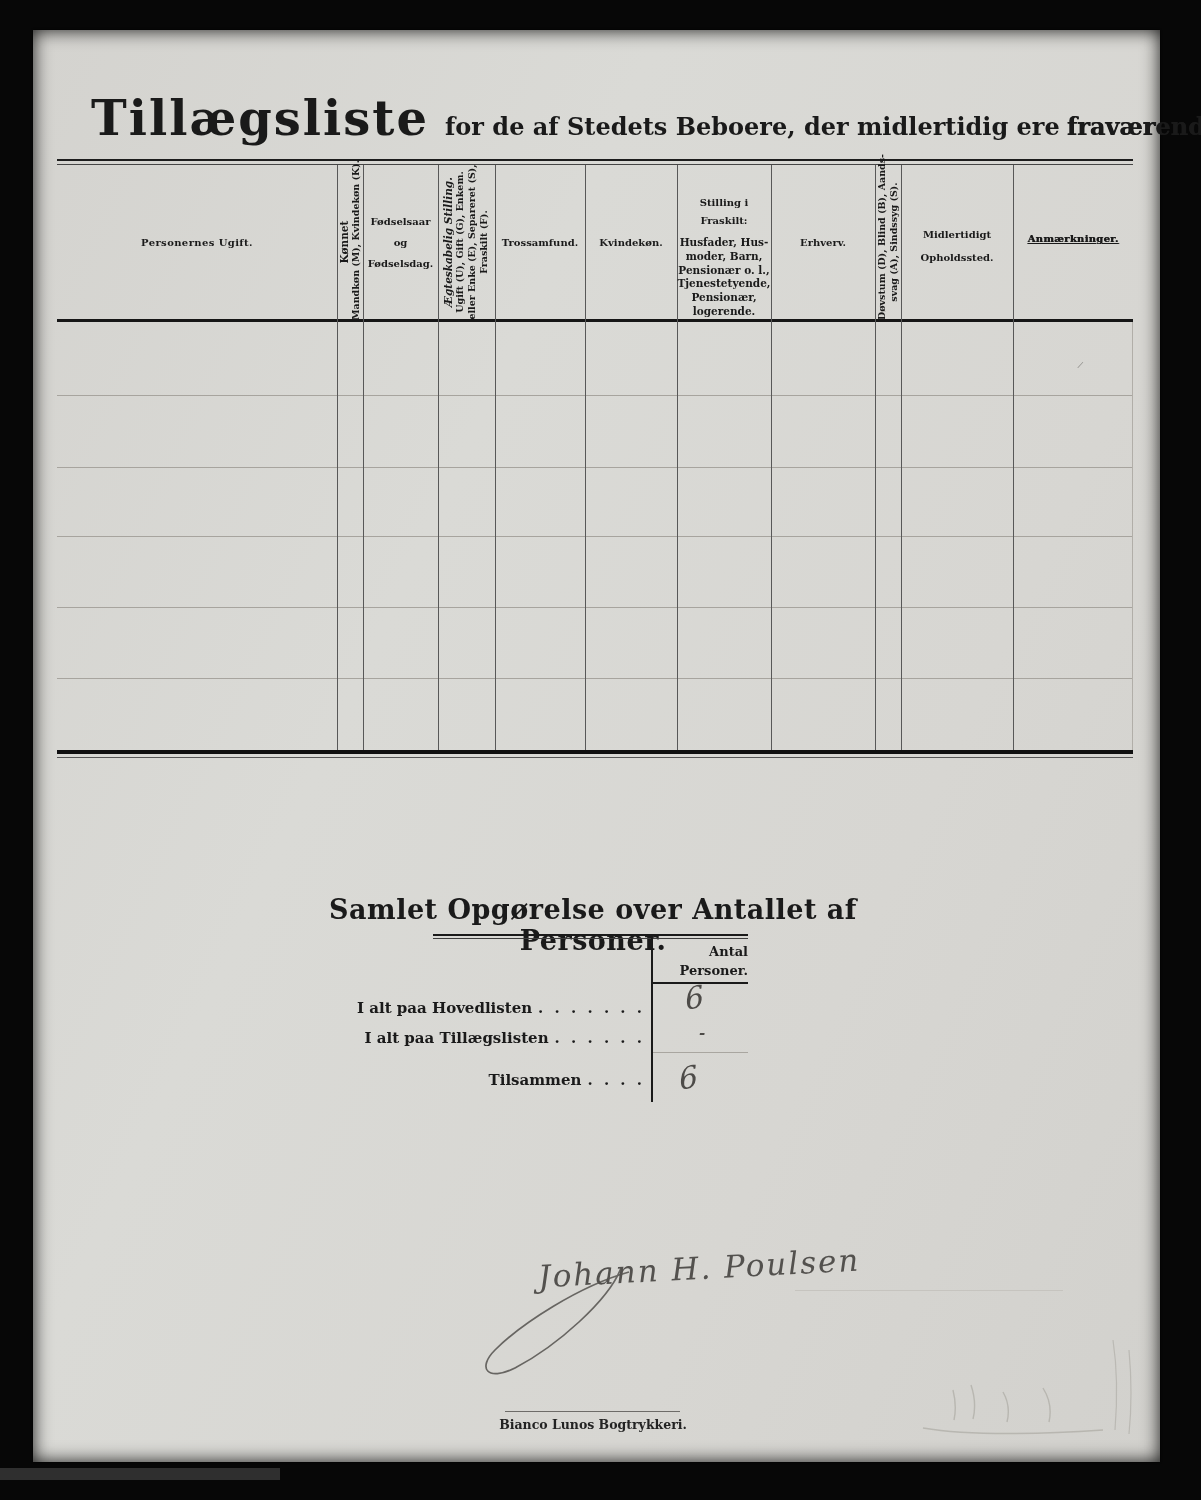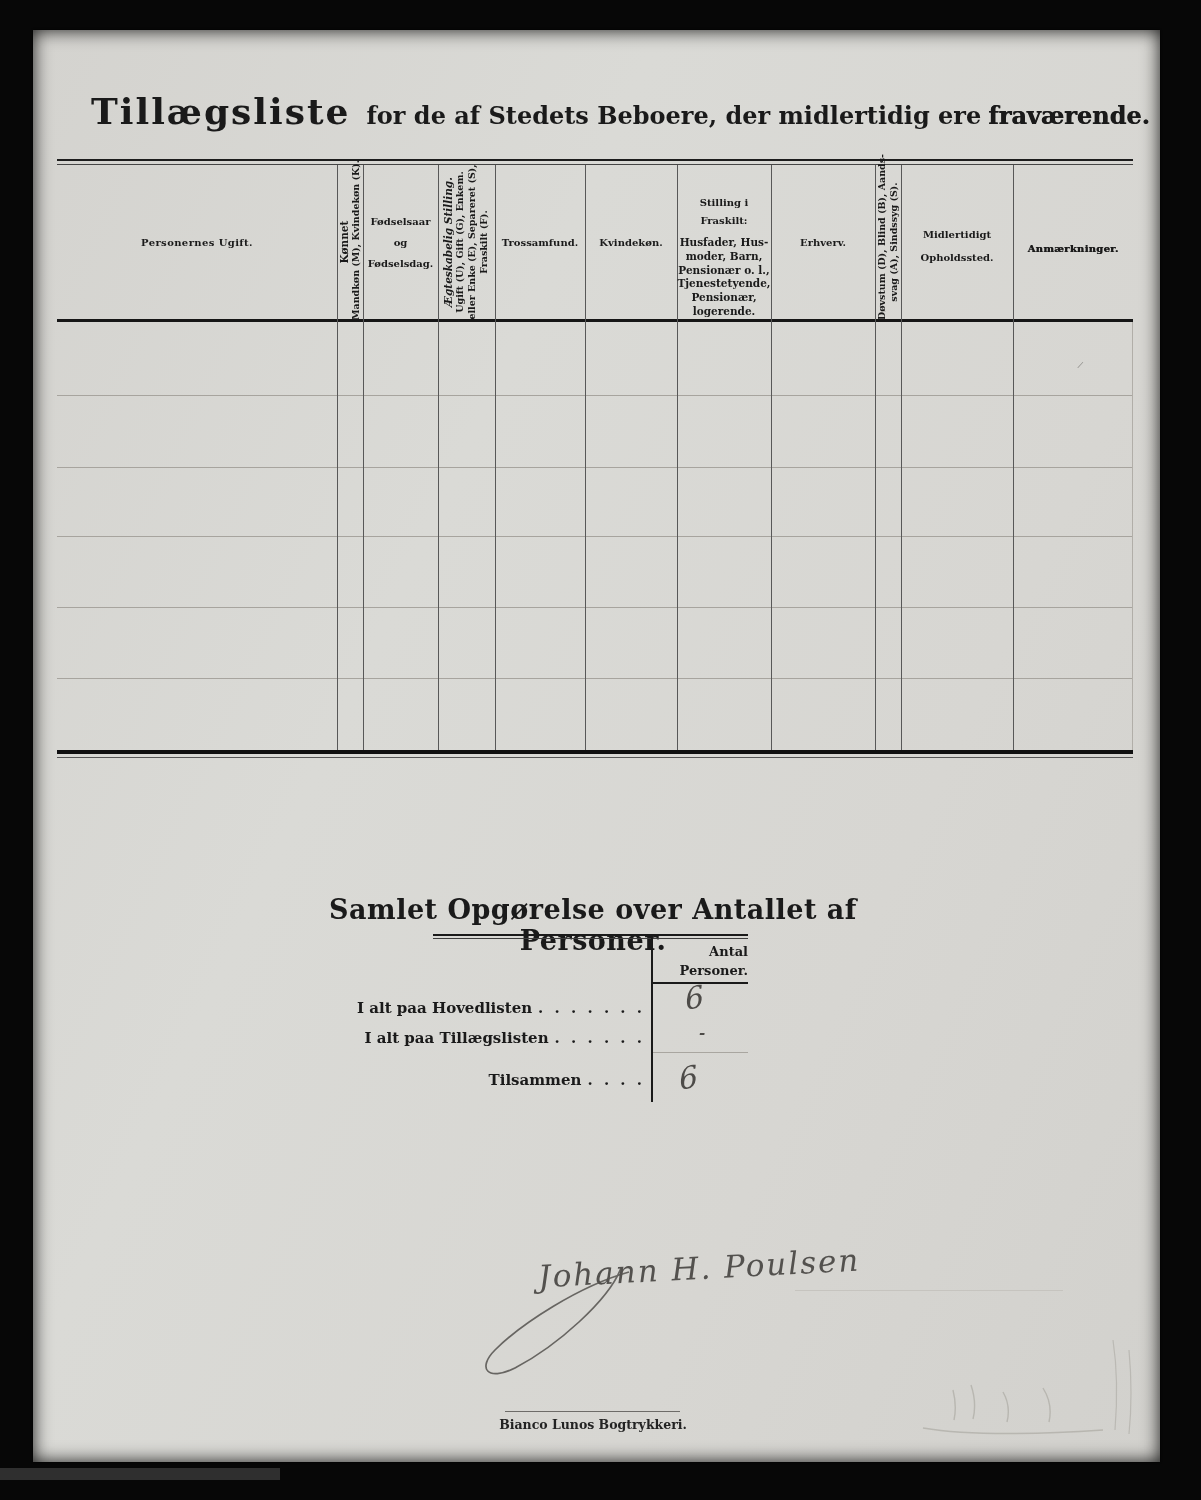--- a/index.html
+++ b/index.html
@@ -7,21 +7,21 @@
           font-family:"DejaVu Serif","Liberation Serif",serif;color:#1a1a1a;}
   .paper{position:absolute;left:33px;top:30px;width:1127px;height:1432px;
          background:linear-gradient(115deg,#d4d3cf 0%,#dadad6 35%,#d7d6d2 70%,#d2d1cd 100%);
          box-shadow:0 0 18px rgba(0,0,0,.9) inset, 0 0 2px #000;}
   .abs{position:absolute;}
   .h{position:absolute;}
   .v{position:absolute;width:1px;background:#585858;}
   .rowline{position:absolute;height:1px;background:#a7a49e;}
   
   .titlerow{position:absolute;left:58px;top:60px;width:1050px;white-space:nowrap;}
-  .t1{font-size:36px;font-weight:bold;letter-spacing:2px;}
+  .t1{font-size:48px;font-weight:bold;letter-spacing:2px;}
   .t2{font-size:24px;font-weight:bold;margin-left:16px;}
   .t3{font-size:24px;font-weight:bold;margin-left:7px;text-shadow:.6px 0 0 #1a1a1a;}
   
   .hcell{position:absolute;text-align:center;line-height:20px;}
   .big{font-size:10px;font-weight:bold;}
   .rcell{position:absolute;width:156px;text-align:center;transform:rotate(-90deg);}
   .rl{font-size:9.5px;line-height:12px;white-space:nowrap;font-weight:bold;}
   .rl.lead{font-size:10.5px;}
   .rl.ital{font-style:italic;}
   .small-lines{font-size:10.5px;line-height:13.8px;font-weight:bold;}
@@ -121,21 +121,21 @@
     <div class="rcell" style="left:777px;top:200px;">
       <div class="rl">Døvstum (D), Blind (B), Aands-</div>
       <div class="rl">svag (A), Sindssyg (S).</div>
     </div>
 
     <div class="hcell big" style="left:868px;top:193px;width:112px;line-height:23px;">
       <div>Midlertidigt</div>
       <div>Opholdssted.</div>
     </div>
 
-    <div class="hcell big" style="left:980px;top:209px;width:120px;letter-spacing:.3px;text-shadow:.5px 0 0 #1a1a1a;">Anmærkninger.</div>
+    <div class="hcell big" style="left:980px;top:199px;width:120px;letter-spacing:.3px;text-shadow:.5px 0 0 #1a1a1a;text-decoration:underline;">Anmærkninger.</div>
 
     <div class="abs" style="left:24px;top:292px;width:1076px;height:73px;"></div>
     <div class="abs" style="left:24px;top:365px;width:1076px;height:72px;"></div>
     <div class="abs" style="left:24px;top:437px;width:1076px;height:69px;"></div>
     <div class="abs" style="left:24px;top:506px;width:1076px;height:71px;"></div>
     <div class="abs" style="left:24px;top:577px;width:1076px;height:71px;"></div>
     <div class="abs" style="left:24px;top:648px;width:1076px;height:72px;"></div>
 
     <div class="speck" style="left:1046px;top:330px;">/</div>
 

